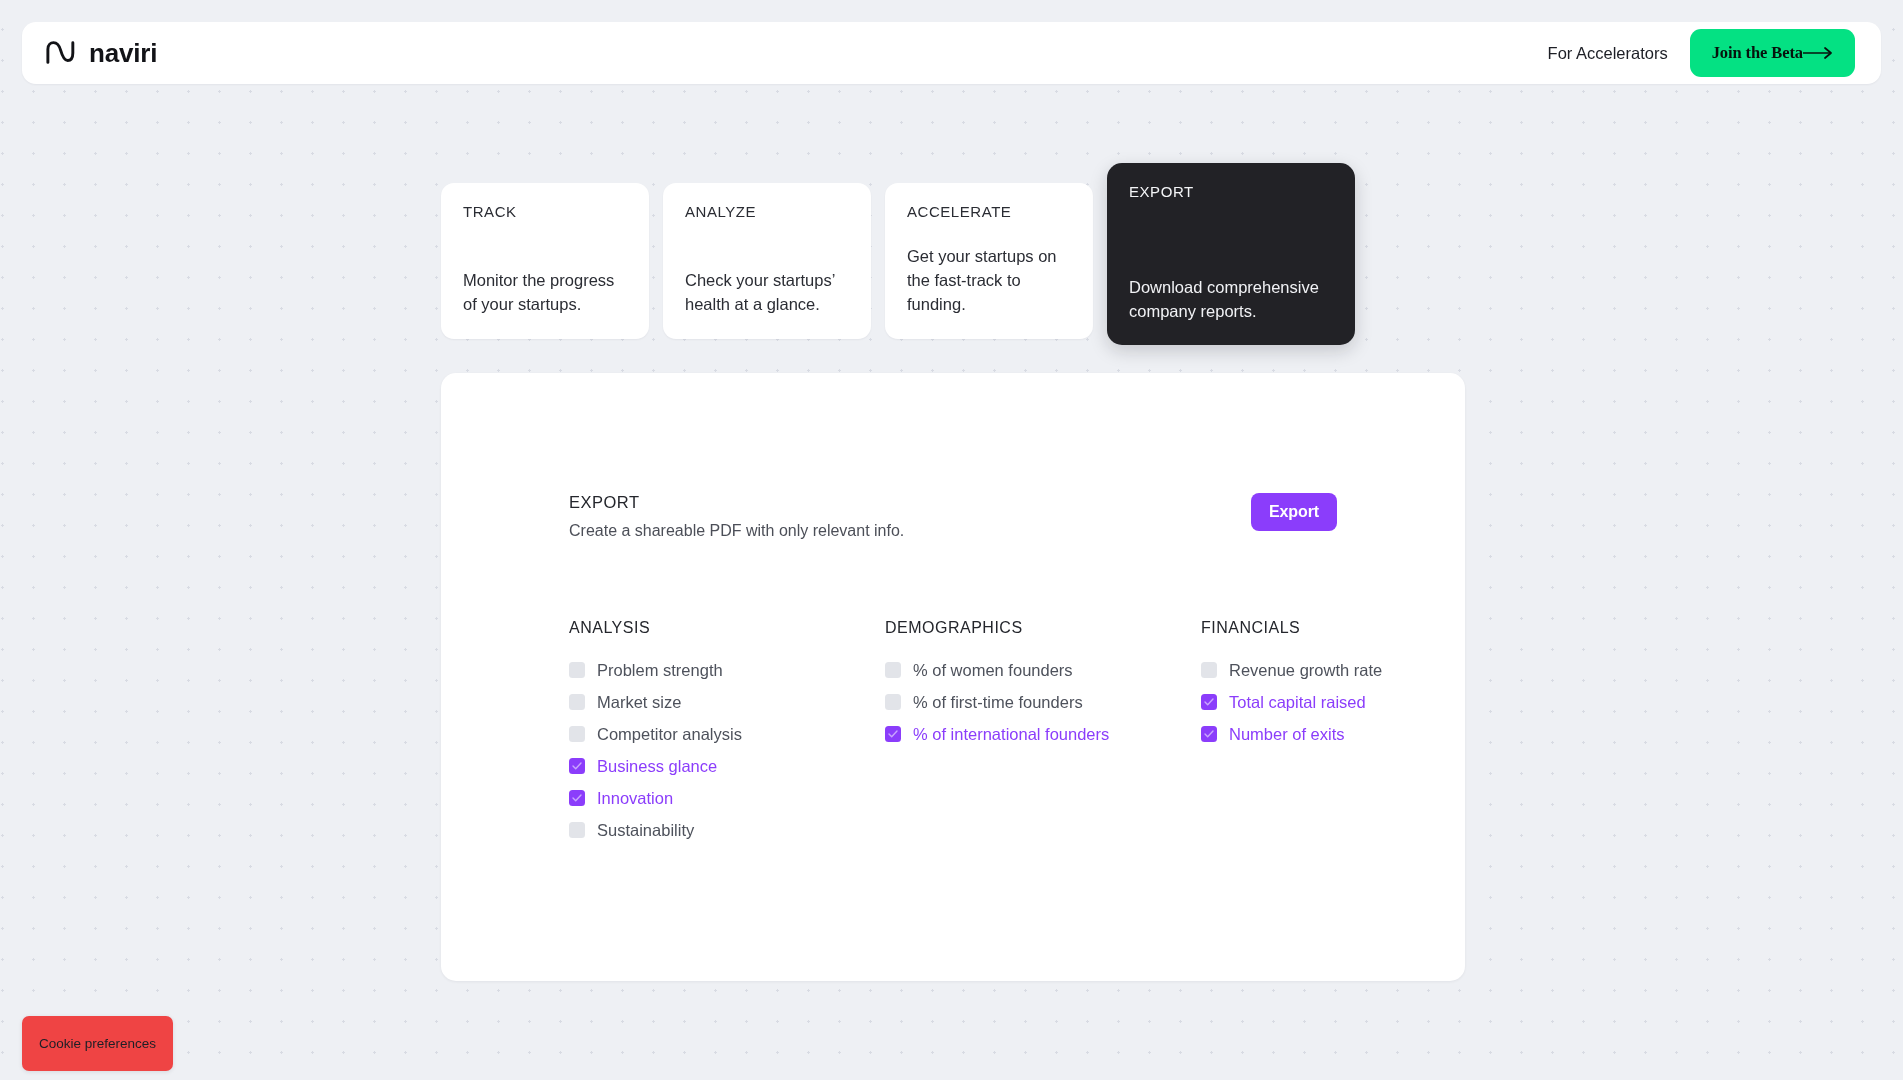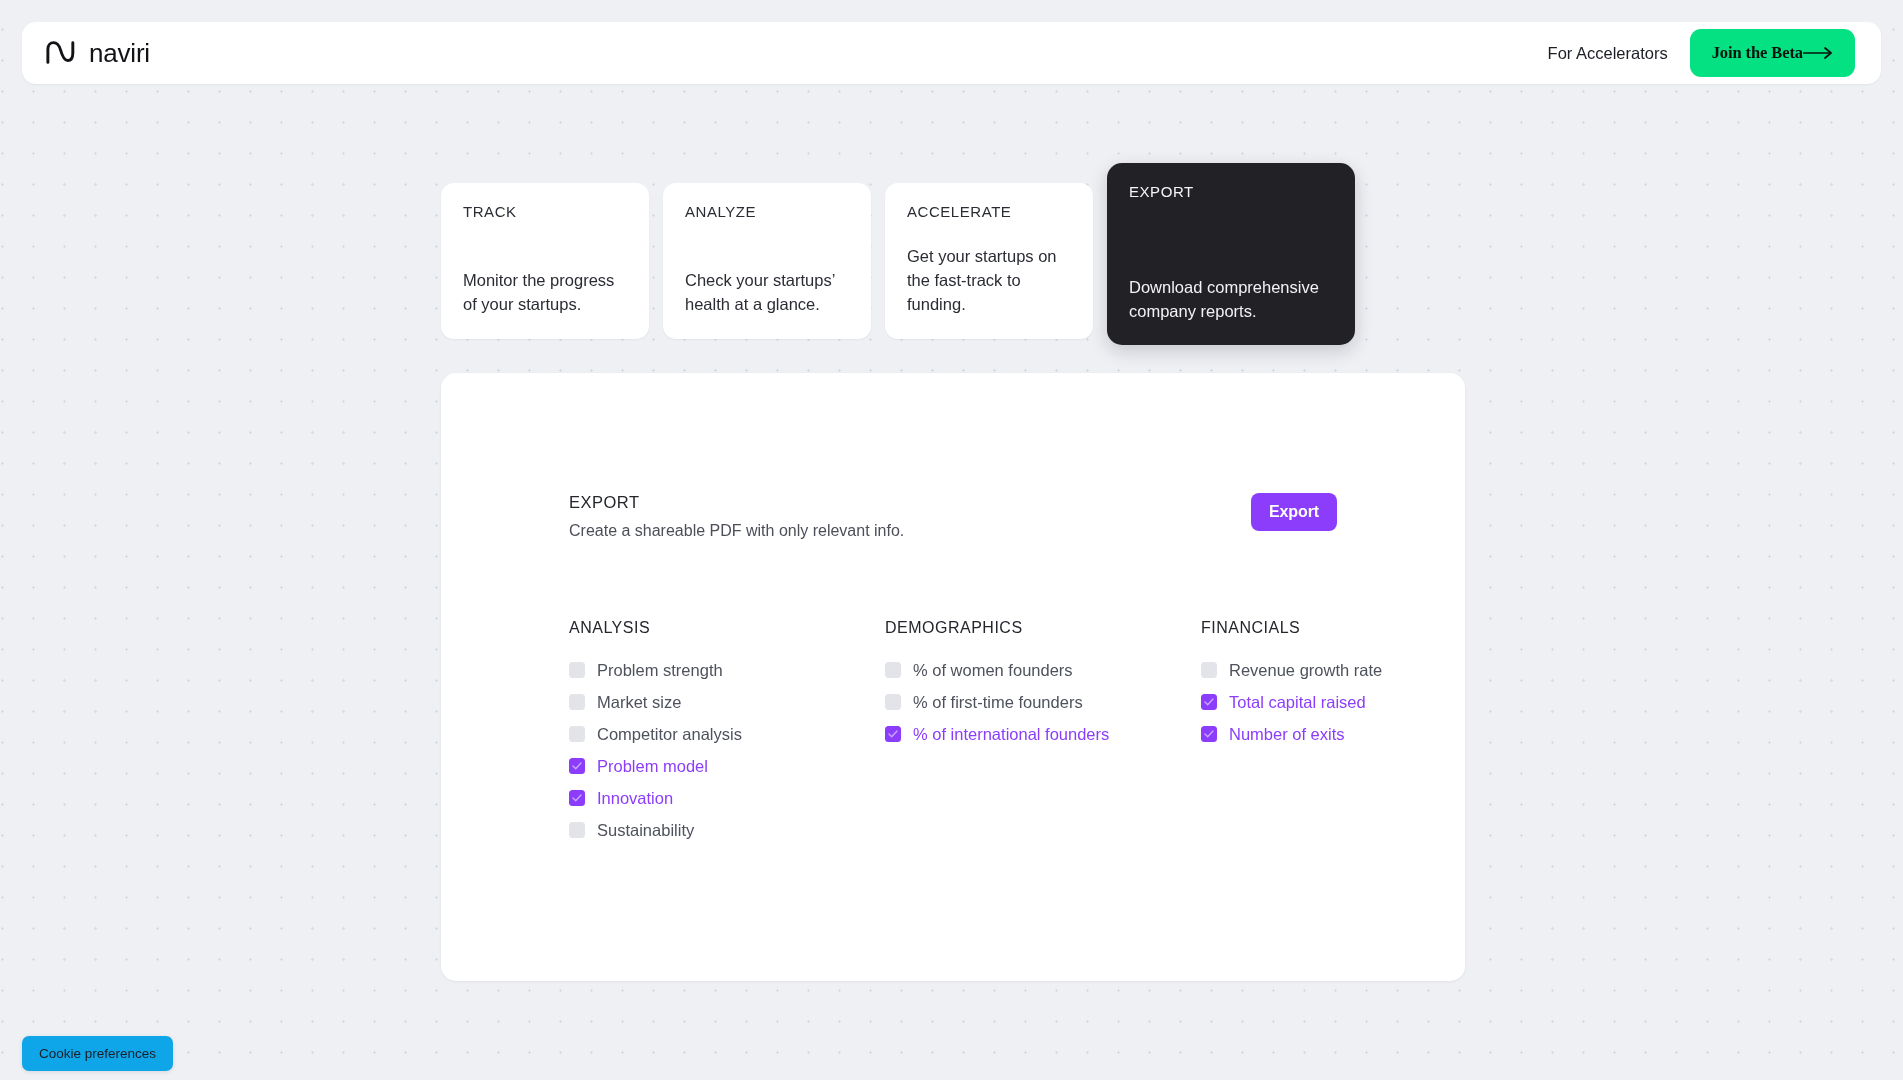--- a/index.html
+++ b/index.html
@@ -43,21 +43,21 @@
   }
   .brand-mark {
     width: 32px;
     height: 26px;
     display: block;
   }
   .brand-name {
     font-size: 26px;
     letter-spacing: -0.2px;
     color: #121317;
-    font-weight: 400;
+    font-weight: 700;
   }
   .header-right {
     display: flex;
     align-items: center;
     gap: 22px;
   }
   .nav-link {
     font-size: 16.5px;
     color: #1d1f26;
     text-decoration: none;
@@ -230,23 +230,23 @@
   }
   .opt-row.on .opt-label {
     color: #8b3dfb;
   }
 
   
   .cookie {
     position: absolute;
     left: 22px;
     bottom: 9px;
-    background: #0ea5e9;
+    background: #ef4444;
     border-radius: 7px;
-    padding: 10px 17px;
+    padding: 20px 17px;
     font-size: 13.5px;
     color: #1d1f26;
     cursor: pointer;
     box-shadow: 0 1px 4px rgba(20,24,40,0.10);
     white-space: nowrap;
   }
 </style>
 </head>
 <body>
 
@@ -317,21 +317,21 @@
       <div class="opt-row">
         <span class="cb"></span>
         <span class="opt-label">Competitor analysis</span>
       </div>
       <div class="opt-row on">
         <span class="cb">
             <svg width="10" height="10" viewBox="0 0 10 10" fill="none">
               <path d="M1 5 L3.7 7.7 L9 2" stroke="#c9a6fd" stroke-width="1.4" stroke-linecap="round" stroke-linejoin="round"></path>
             </svg>
           </span>
-        <span class="opt-label">Problem model</span>
+        <span class="opt-label">Business glance</span>
       </div>
       <div class="opt-row on">
         <span class="cb">
             <svg width="10" height="10" viewBox="0 0 10 10" fill="none">
               <path d="M1 5 L3.7 7.7 L9 2" stroke="#c9a6fd" stroke-width="1.4" stroke-linecap="round" stroke-linejoin="round"></path>
             </svg>
           </span>
         <span class="opt-label">Innovation</span>
       </div>
       <div class="opt-row">

